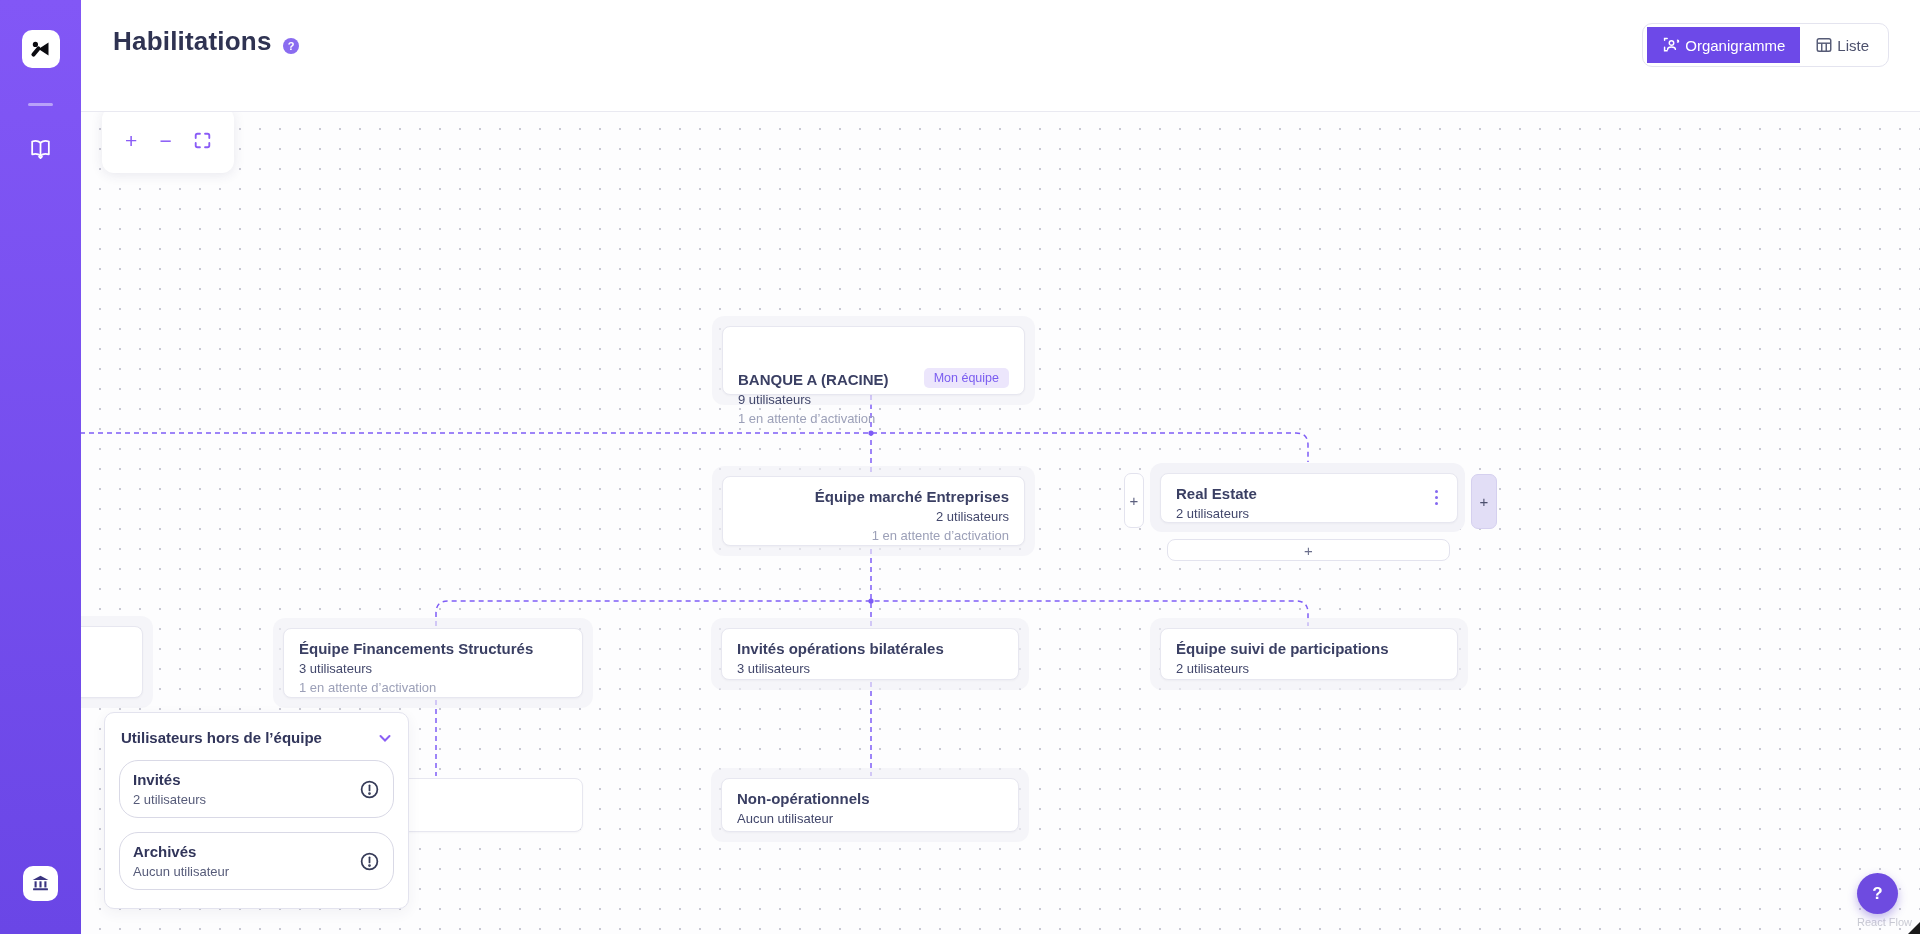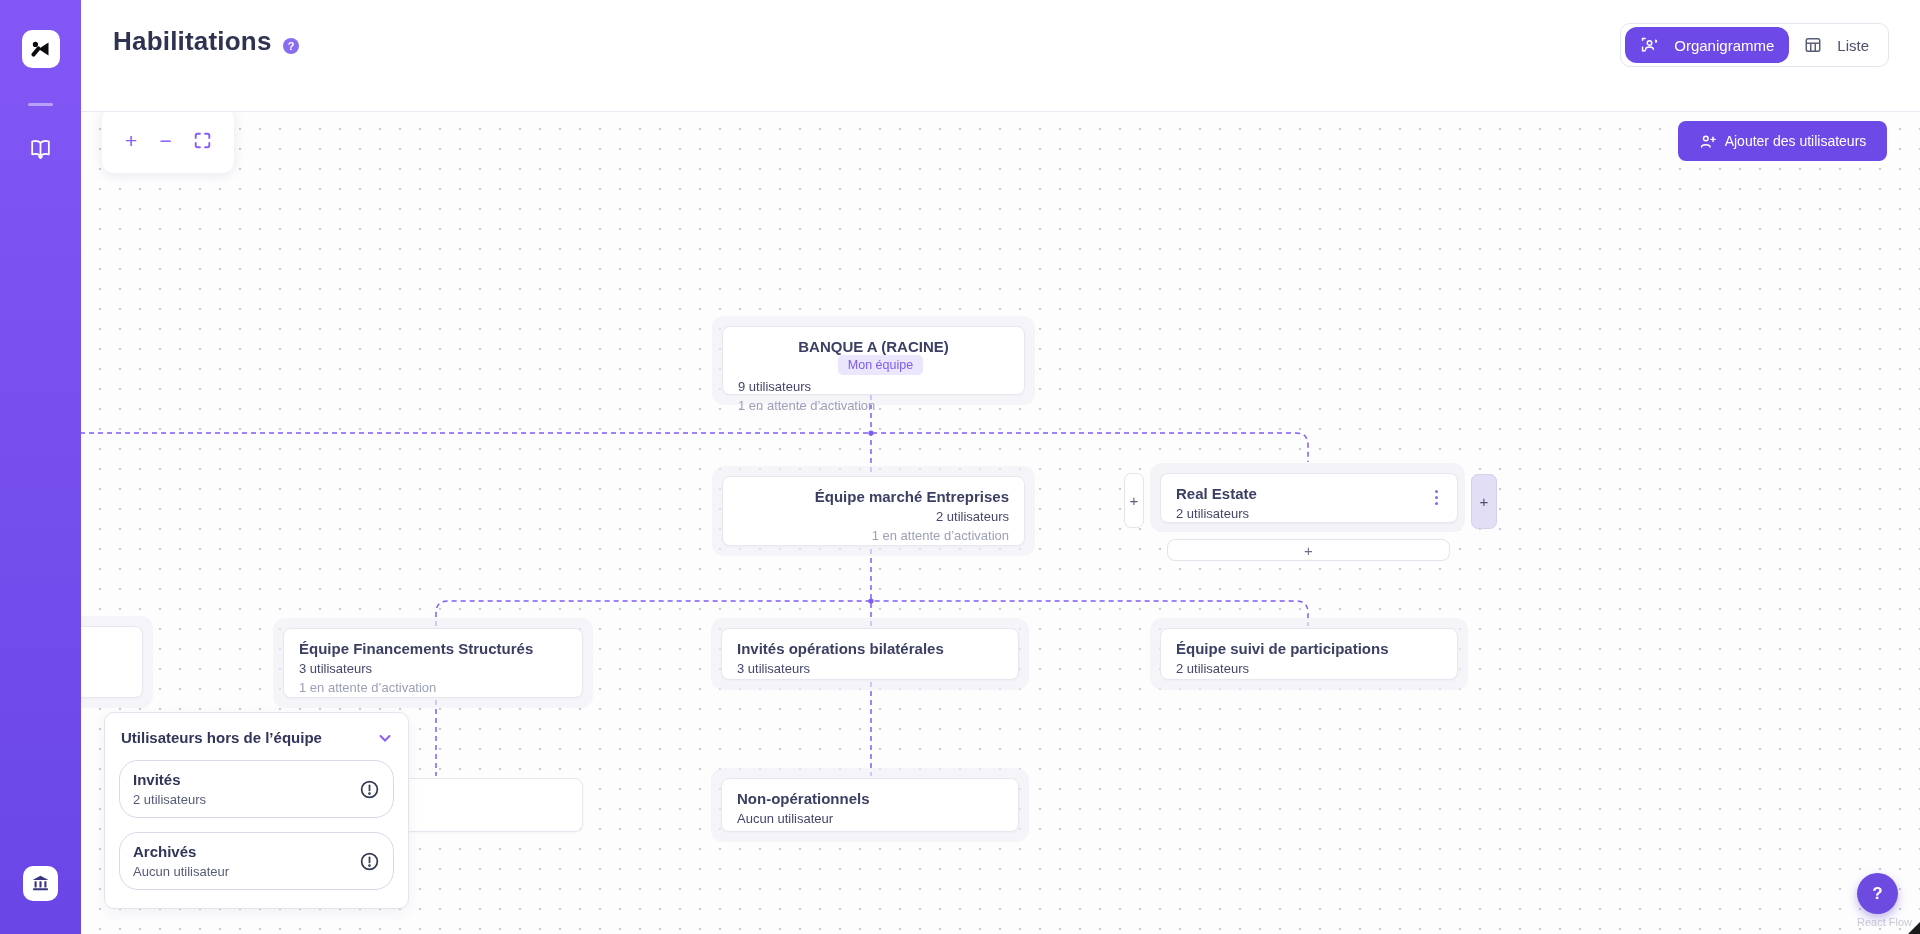--- a/index.html
+++ b/index.html
@@ -20,42 +20,42 @@
   
   .header { position:absolute; left:81px; top:0; width:1839px; height:112px; background:#fff;
             border-bottom:1px solid #e9e9f1; z-index:40; }
   .page-title { position:absolute; left:32px; top:26px; font-size:26px; font-weight:700;
                 color:#2f3352; letter-spacing:.2px; }
   .title-help { position:absolute; left:202px; top:38px; width:16px; height:16px; border-radius:50%;
                 background:#8a6cf0; color:#fff; font-size:11px; font-weight:700;
                 display:flex; align-items:center; justify-content:center; cursor:pointer; }
   .view-toggle { position:absolute; right:31px; top:23px; height:44px; border:1px solid #e4e4ef;
                  border-radius:10px; display:flex; align-items:center; padding:4px; background:#fff; }
-  .toggle-seg { display:flex; align-items:center; gap:15px; height:36px; padding:0 15px;
-                border-radius:12px; font-size:15px; cursor:pointer; }
+  .toggle-seg { display:flex; align-items:center; gap:4px; height:36px; padding:0 15px;
+                border-radius:0; font-size:15px; cursor:pointer; }
   .toggle-active { background:#6d49e8; color:#fff; }
   .toggle-inactive { color:#4d516d; }
 
   
   .canvas { position:absolute; left:81px; top:94px; width:1839px; height:840px; overflow:hidden;
             background-color:#fdfdfe;
             background-image:radial-gradient(circle,#c9c9d4 1px, transparent 1.2px);
             background-size:20px 20px; background-position:9px 5px; }
   .edges { position:absolute; left:0; top:0; width:1839px; height:840px; z-index:1; }
 
   
   .halo { position:absolute; background:rgba(240,240,246,.62); border-radius:12px; z-index:2; }
   .node { position:absolute; background:#fff; border:1px solid #e7e7f0; border-radius:8px;
           padding:11px 15px; z-index:3; box-shadow:0 1px 2px rgba(40,40,80,.04); cursor:pointer; }
   .node-title { font-size:15px; font-weight:700; color:#3a3f63; white-space:nowrap; }
   .node-sub { font-size:13px; color:#42476b; margin-top:4px; }
   .node-pending { font-size:13px; color:#9ca0b8; margin-top:4px; }
-  .title-row { display:flex; align-items:center; justify-content:space-between;flex-direction:column; }
+  .title-row { display:flex; align-items:flex-end; justify-content:space-between; }
   .badge { font-size:12.5px; color:#7a5cf0; background:#ece6fc; padding:3px 10px;
-           border-radius:5px; margin-left:14px; white-space:nowrap; }
+           border-radius:5px; margin-left:14px; white-space:nowrap;margin-top:30px; }
   .kebab { position:absolute; right:14px; top:16px; width:14px; height:20px; display:flex;
            flex-direction:column; align-items:center; gap:3px; cursor:pointer; }
   .kebab i { width:3px; height:3px; border-radius:50%; background:#8468f0; }
 
   .mini-plus { position:absolute; z-index:3; display:flex; align-items:center; justify-content:center;
                font-size:15px; color:#5b5f7e; border:1px solid #e3e3ee; border-radius:7px;
                background:#fff; cursor:pointer; }
   .mini-plus.filled { background:#e2def6; border-color:#d5d0ef; color:#4b4f6d; }
   .plus-bar { position:absolute; z-index:3; display:flex; align-items:center; justify-content:center;
               font-size:15px; color:#6b6f8c; border:1px solid #e3e3ee; border-radius:8px;
@@ -121,31 +121,20 @@
     <span class="zoom-btn" style="display:inline-flex;">
       <svg width="17" height="17" viewBox="0 0 20 20" fill="none" stroke="#8a5cf6" stroke-width="2.2" stroke-linecap="round">
         <path d="M2 7 V4 Q2 2 4 2 H7"></path>
           <path d="M13 2 H16 Q18 2 18 4 V7"></path>
         <path d="M18 13 V16 Q18 18 16 18 H13"></path>
           <path d="M7 18 H4 Q2 18 2 16 V13"></path>
       </svg>
     </span>
   </div>
 
-  <button class="add-btn">
-    <span style="display:inline-flex;">
-      <svg width="17" height="17" viewBox="0 0 20 20" fill="none" stroke="#fff" stroke-width="1.7" stroke-linecap="round">
-        <circle cx="8" cy="6.5" r="2.7"></circle>
-          <path d="M3 16.5 C3 12.8 13 12.8 13 16.5"></path>
-        <path d="M16.5 5 V10"></path>
-          <path d="M14 7.5 H19"></path>
-      </svg>
-    </span>
-    <span>Ajouter des utilisateurs</span>
-  </button>
 
   <div class="halo" style="left:631px; top:222px; width:323px; height:89px;"></div>
   <div class="node" style="left:641px; top:232px; width:303px; height:69px;">
     <div class="title-row">
       <span class="node-title">BANQUE A (RACINE)</span>
       <span class="badge">Mon équipe</span>
     </div>
     <div class="node-sub">9 utilisateurs</div>
     <div class="node-pending">1 en attente d’activation</div>
   </div>

